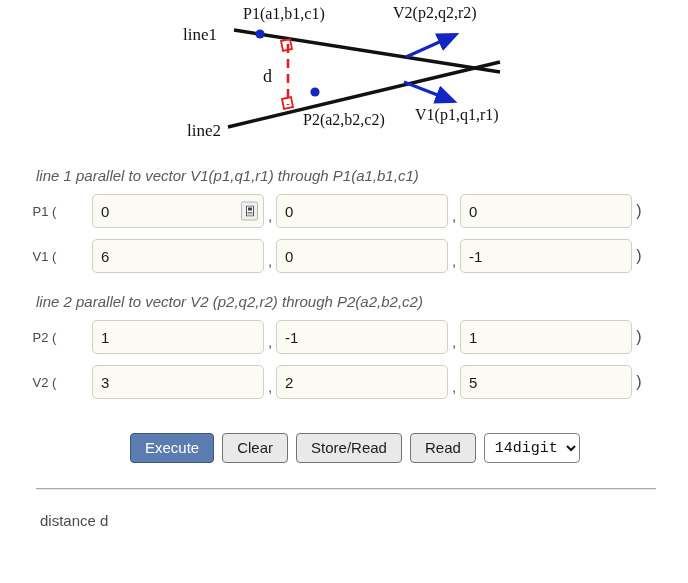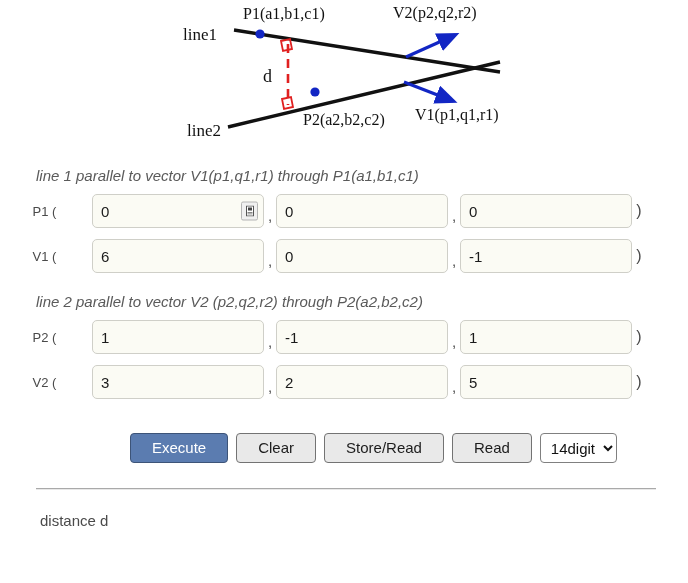--- a/index.html
+++ b/index.html
@@ -117,37 +117,37 @@
     display: flex;
     align-items: center;
     gap: 8px;
     margin-top: 32px;
     padding-left: 130px;
   }
   .btn {
     font-family: "Liberation Sans", sans-serif;
     font-size: 15px;
     height: 30px;
-    padding: 0 21px;
+    padding: 0 14px;
     border-radius: 4px;
     border: 1px solid #737373;
     background: #e9e9e9;
     color: #1c1c1c;
     cursor: pointer;
     line-height: 28px;
     box-sizing: border-box;
     white-space: nowrap;
   }
   .btn.primary {
     background: #5b7cb0;
     border-color: #3d5478;
     color: #ffffff;
   }
   .digit-select {
-    font-family: Liberation Sans, sans-serif;
+    font-family: Liberation Mono, monospace;
     font-size: 15px;
     height: 30px;
     padding: 0 4px 0 6px;
     border-radius: 4px;
     border: 1px solid #808080;
     background: #ffffff;
     color: #111111;
     box-sizing: border-box;
     cursor: pointer;
   }

